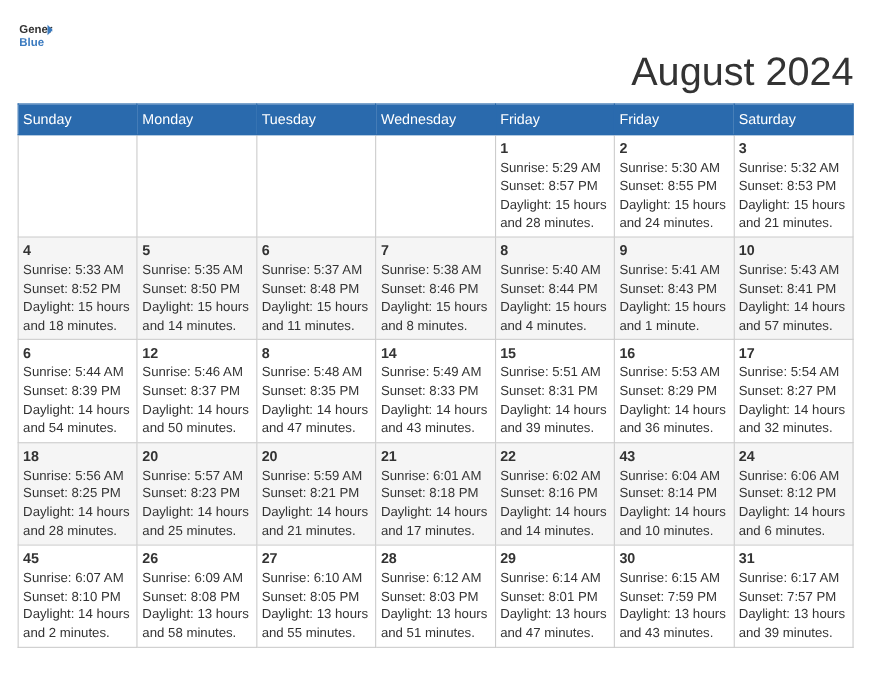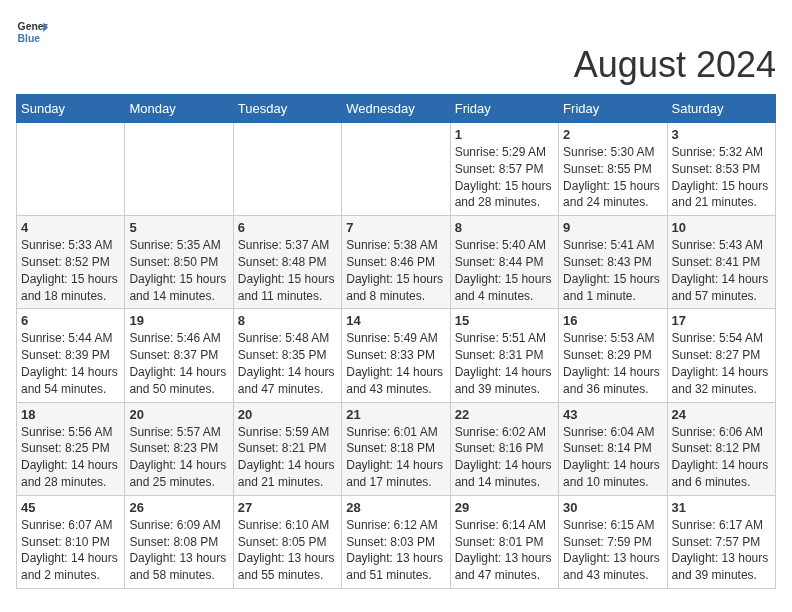--- a/index.html
+++ b/index.html
@@ -183,21 +183,21 @@
         </td>
       </tr>
       <tr>
         <td>
           <span class="day-number">6</span>
         <div class="day-info">
           Sunrise: 5:44 AM<br>Sunset: 8:39 PM<br>Daylight: 14 hours and 54 minutes.
         </div>
         </td>
         <td>
-          <span class="day-number">19</span>
+          <span class="day-number">12</span>
         <div class="day-info">
           Sunrise: 5:46 AM<br>Sunset: 8:37 PM<br>Daylight: 14 hours and 50 minutes.
         </div>
         </td>
         <td>
           <span class="day-number">8</span>
         <div class="day-info">
           Sunrise: 5:48 AM<br>Sunset: 8:35 PM<br>Daylight: 14 hours and 47 minutes.
         </div>
         </td>

